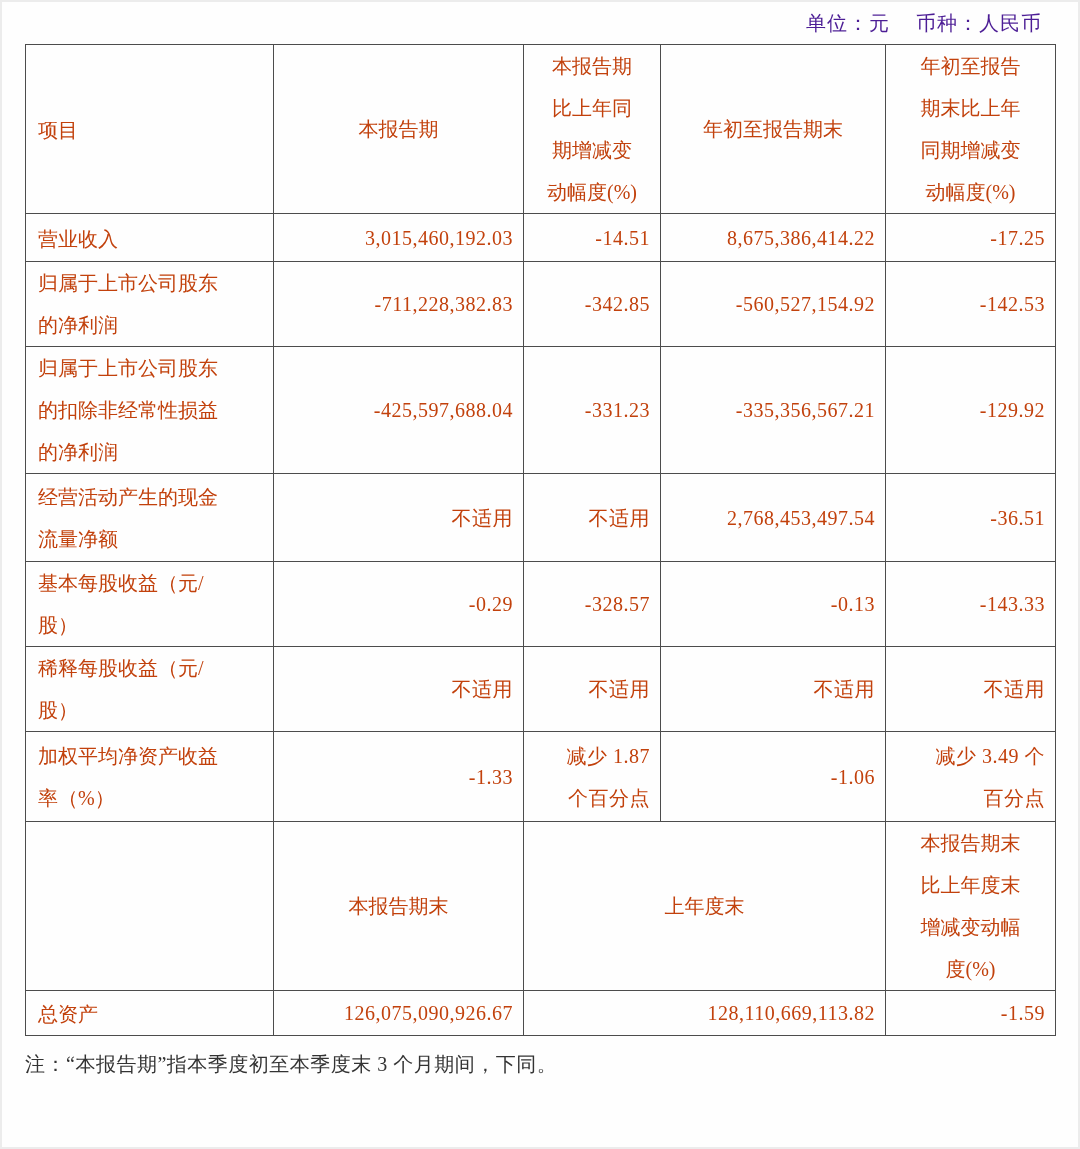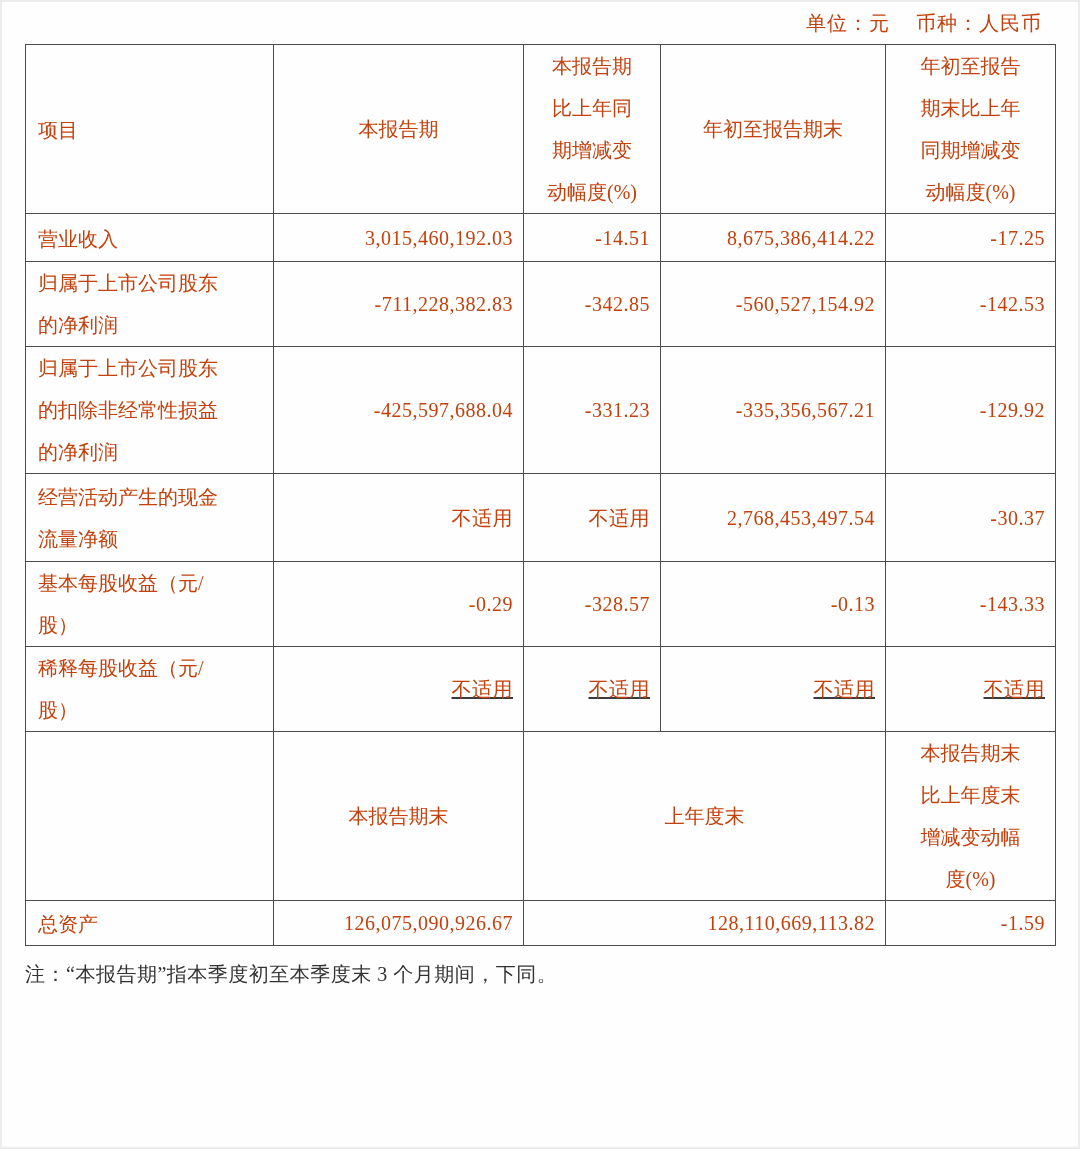--- a/index.html
+++ b/index.html
@@ -15,21 +15,21 @@
     height: 1149px;
     background: #fefefe;
     box-shadow: inset 0 0 0 2px #ececec;
     overflow: hidden;
   }
   .unit-line {
     padding: 10px 38px 7px 0;
     text-align: right;
     font-size: 20px;
     letter-spacing: 1px;
-    color: #c2410c;
+    color: #4c1d95;
   }
   .unit-line .gap { display: inline-block; width: 26px; }
   table.report {
     border-collapse: collapse;
     table-layout: fixed;
     margin-left: 25px;
     width: 1030px;
     font-size: 20px;
   }
   table.report td, table.report th {
@@ -44,21 +44,21 @@
   col.c3 { width: 137px; }
   col.c4 { width: 225px; }
   col.c5 { width: 170px; }
 
   tr.h-header1 { height: 167px; }
   tr.h-r0 { height: 48px; }
   tr.h-r1 { height: 85px; }
   tr.h-r2 { height: 125px; }
   tr.h-r3 { height: 88px; }
   tr.h-r4 { height: 82px; }
-  tr.h-r5 { height: 82px; text-decoration: underline; }
+  tr.h-r5 { height: 82px; }
   tr.h-r6 { height: 90px; }
   tr.h-header2 { height: 168px; }
   tr.h-r7 { height: 43px; }
   tr.h-r8 { height: 86px; }
 
   .item {
     text-align: left;
     padding-left: 12px;
     padding-right: 1px;
   }
@@ -150,39 +150,46 @@
       <td class="num">-331.23</td>
       <td class="num">-335,356,567.21</td>
       <td class="num">-129.92</td>
     </tr>
 
     <tr class="h-r3">
       <td class="item"><span class="wrap">经营活动产生的现金流量净额</span></td>
       <td class="num">不适用</td>
       <td class="num">不适用</td>
       <td class="num">2,768,453,497.54</td>
-      <td class="num">-30.37</td>
+      <td class="num">-36.51</td>
     </tr>
 
     <tr class="h-r4">
       <td class="item"><span class="wrap">基本每股收益（元/股）</span></td>
       <td class="num">-0.29</td>
       <td class="num">-328.57</td>
       <td class="num">-0.13</td>
       <td class="num">-143.33</td>
     </tr>
 
     <tr class="h-r5">
       <td class="item"><span class="wrap">稀释每股收益（元/股）</span></td>
       <td class="num">不适用</td>
       <td class="num">不适用</td>
       <td class="num">不适用</td>
       <td class="num">不适用</td>
     </tr>
 
+    <tr class="h-r6">
+      <td class="item"><span class="wrap">加权平均净资产收益率（%）</span></td>
+      <td class="num">-1.33</td>
+      <td class="numwrap narrow3">减少 1.87 个百分点</td>
+      <td class="num">-1.06</td>
+      <td class="numwrap narrow5">减少 3.49 个百分点</td>
+    </tr>
 
     <tr class="h-header2">
       <td class="item"></td>
       <th class="center">本报告期末</th>
       <th class="center" colspan="2">上年度末</th>
       <th class="center"><span class="wrap-c5">本报告期末比上年度末增减变动幅度(%)</span></th>
     </tr>
 
     <tr class="h-r7">
       <td class="item"><span class="wrap">总资产</span></td>

